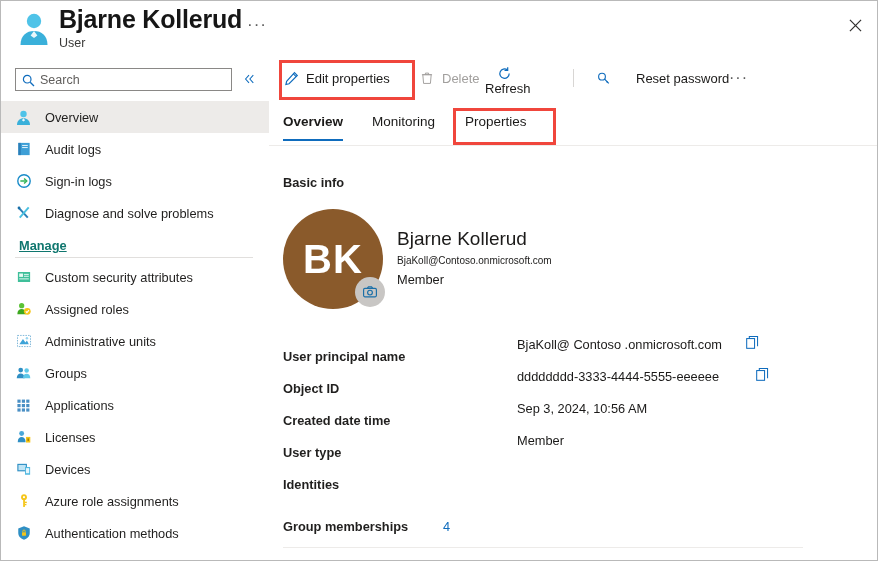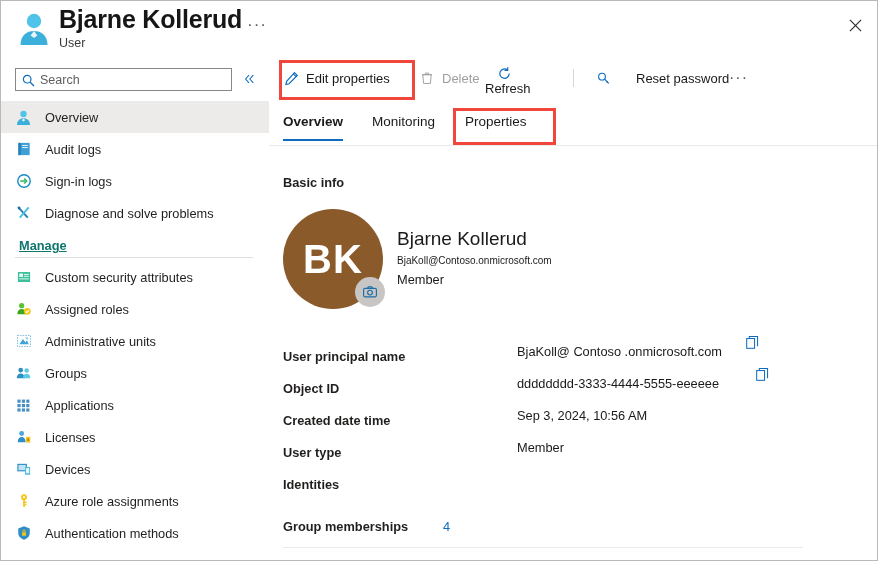--- a/index.html
+++ b/index.html
@@ -129,21 +129,21 @@
   #ident-type{font-size:12.8px;color:#1b1a19;line-height:19px;}
 
   #props{position:absolute;left:14px;top:276px;width:530px;}
   .prop-row{position:relative;height:32px;}
   .prop-label{
     position:absolute;left:0;top:16px;
     font-size:12.8px;font-weight:700;color:#201f1e;white-space:nowrap;
   }
   .prop-value{
     position:absolute;left:234px;top:4px;
-    font-size:12.8px;color:#1b1a19;white-space:nowrap;margin-top:7px;
+    font-size:12.8px;color:#1b1a19;white-space:nowrap;
   }
   .copy-ico{
     position:absolute;top:2px;width:16px;height:16px;cursor:pointer;
   }
 
   #group-sec{position:absolute;left:14px;top:462px;width:540px;}
   #group-sec .gs-label{
     position:absolute;left:0;top:0;font-size:12.8px;font-weight:700;color:#201f1e;
   }
   #group-sec .gs-count{

